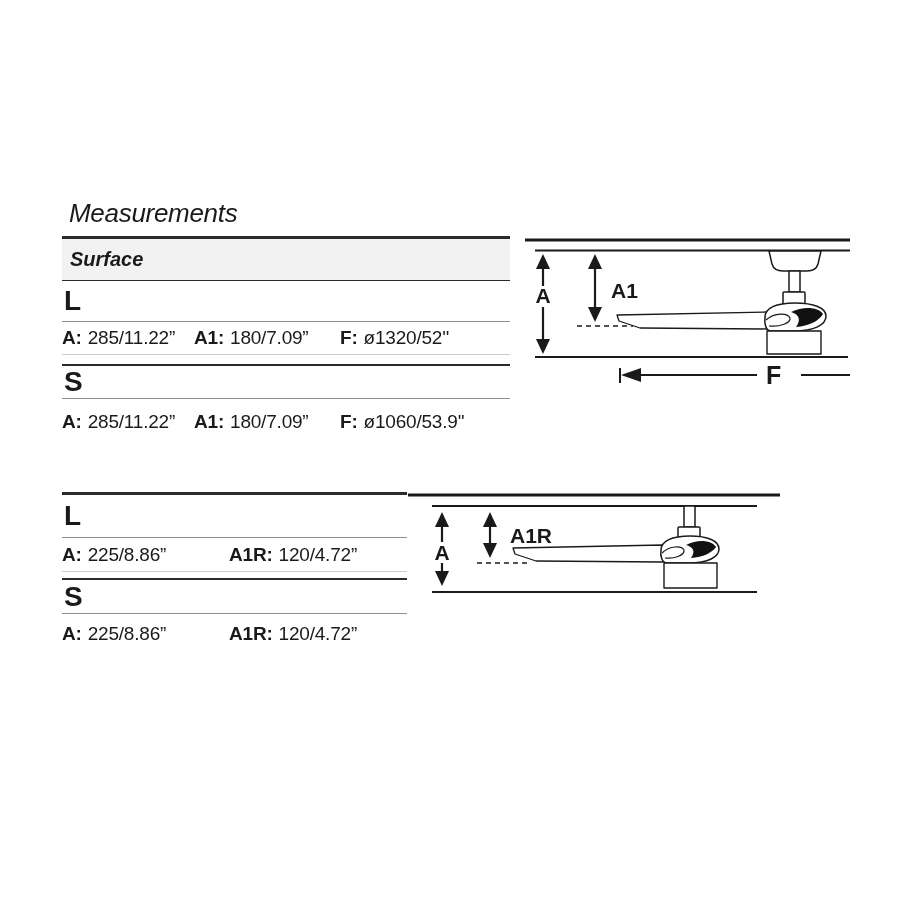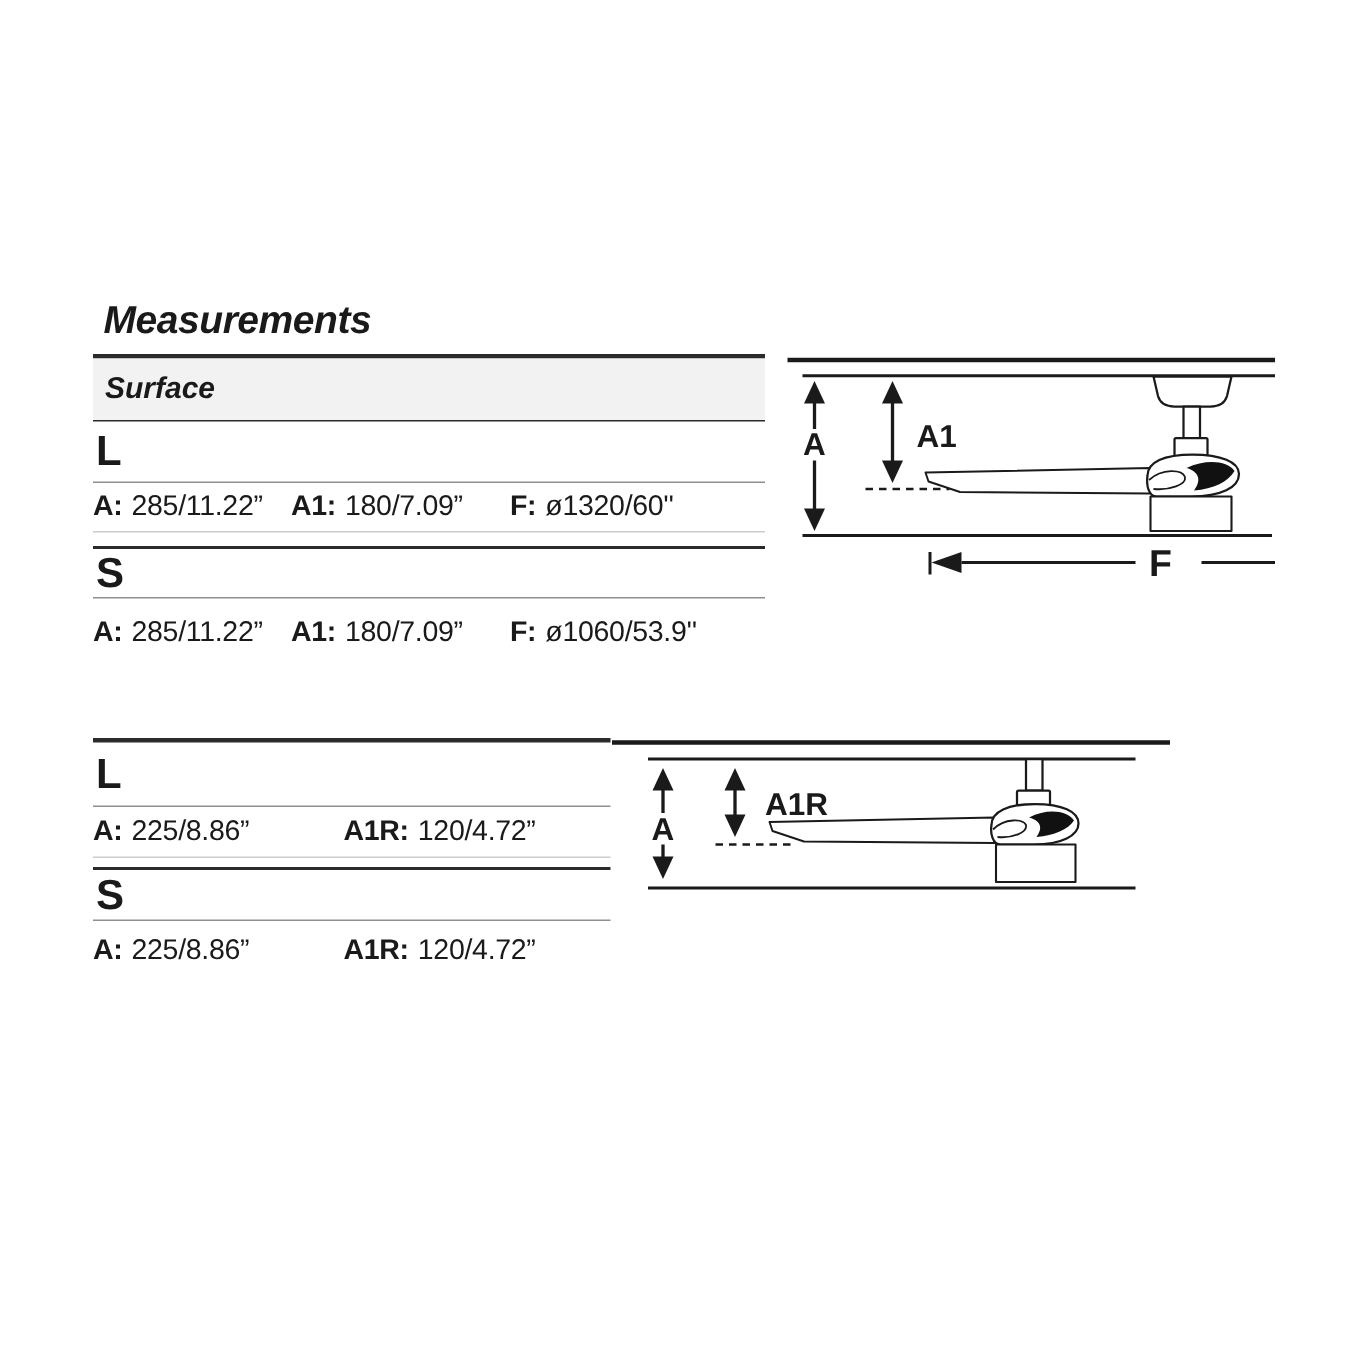--- a/index.html
+++ b/index.html
@@ -2,21 +2,21 @@
 <html><head>
 <meta charset="utf-8">
 <style>
   html,body { margin:0; padding:0; background:#ffffff; }
   .canvas {
     position:relative; width:900px; height:900px; background:#ffffff;
     font-family:"Liberation Sans", sans-serif; color:#1a1a1a; overflow:hidden;
   }
   .title {
     position:absolute; left:69px; top:198px;
-    font-size:26px; font-weight:bold; font-style:italic; letter-spacing:-0.3px;
+    font-size:26px; font-weight:normal; font-style:italic; letter-spacing:-0.3px;
   }
   .mtable { position:absolute; border-top:3px solid #2b2b2b; box-sizing:border-box; }
   .mtable.surface  { left:62px; top:236px; width:448px; }
   .mtable.recessed { left:62px; top:492px; width:345px; }
   .t-header {
     background:#f2f2f2; border-bottom:1.5px solid #2b2b2b;
     font-style:italic; font-weight:bold; font-size:20px;
     display:flex; align-items:center; padding-left:8px; box-sizing:border-box;text-align:center;
   }
   .surface  .t-header { height:42px; }
@@ -68,21 +68,21 @@
       <span class="dim dim1">
         <span class="lbl">A:</span>
         <span>285/11.22”</span>
       </span>
       <span class="dim dim2">
         <span class="lbl">A1:</span>
         <span>180/7.09”</span>
       </span>
       <span class="dim">
         <span class="lbl">F:</span>
-        <span>ø1320/60''</span>
+        <span>ø1320/52''</span>
       </span>
     </div>
     <div class="t-gap"></div>
     <div class="t-size row-s">S</div>
     <div class="t-vals vals-2">
       <span class="dim dim1">
         <span class="lbl">A:</span>
         <span>285/11.22”</span>
       </span>
       <span class="dim dim2">

